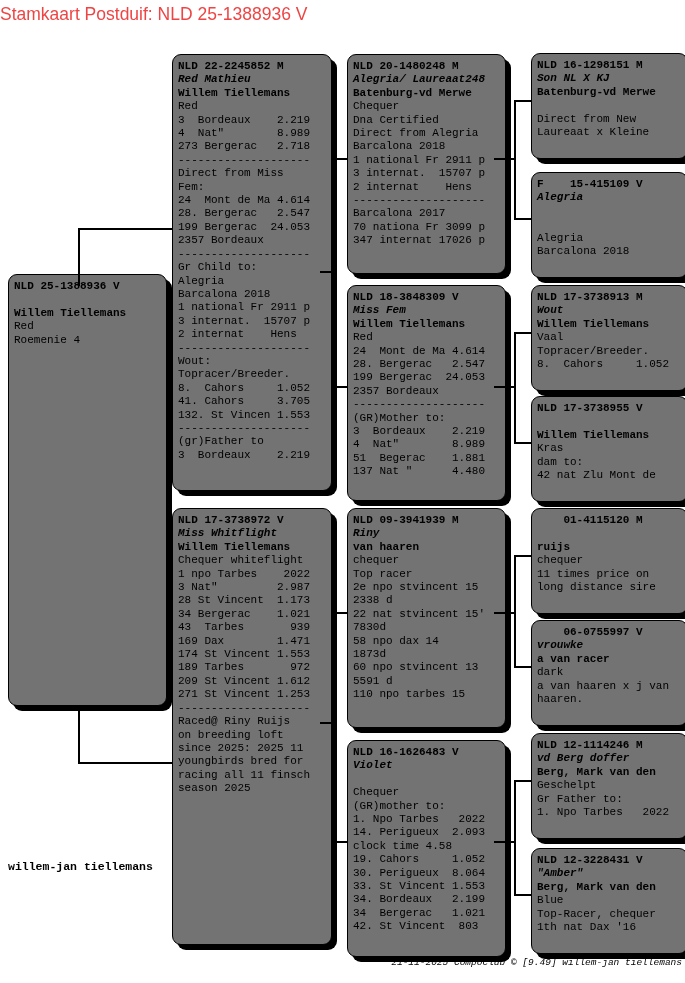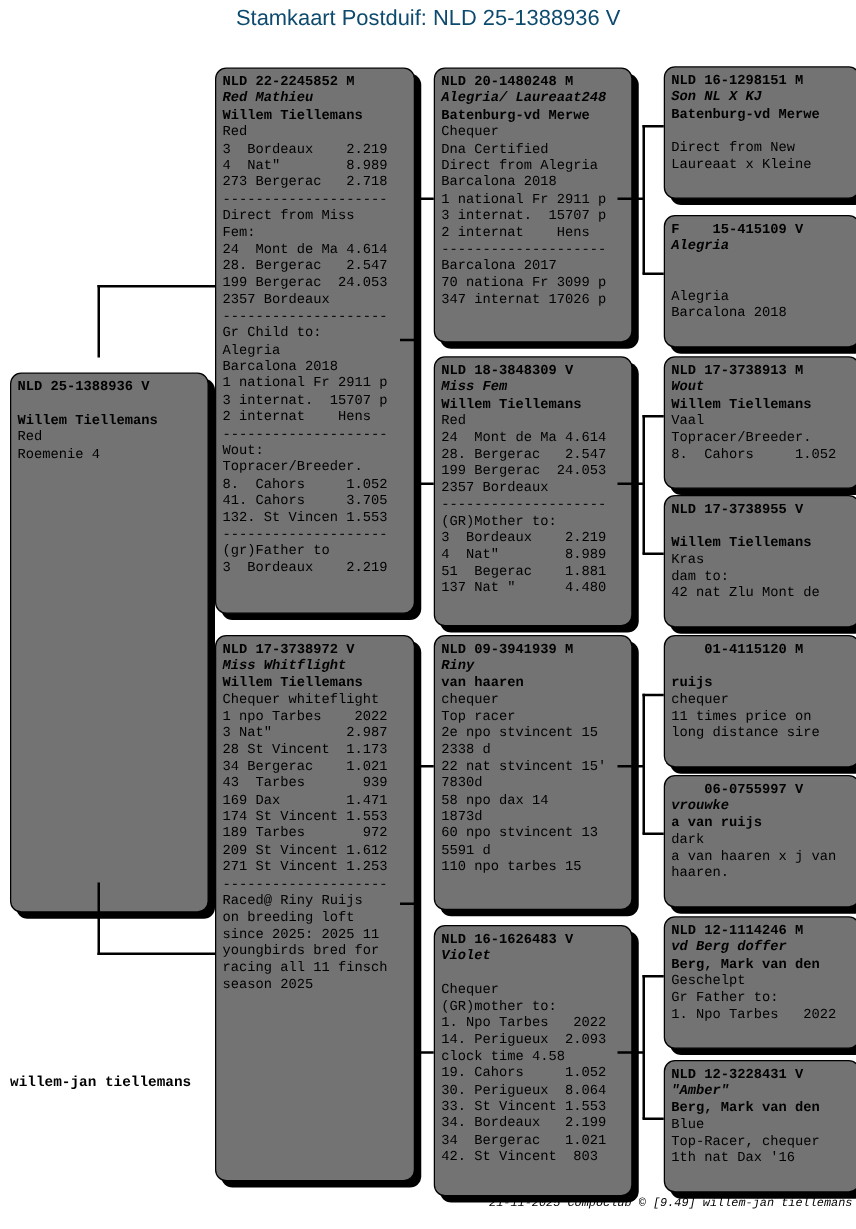--- a/index.html
+++ b/index.html
@@ -1,53 +1,53 @@
 <!DOCTYPE html>
 <html><head>
 <meta charset="utf-8">
 <style>
   html,body{margin:0;padding:0;background:#fff}
   .page{position:relative;width:685px;height:983px;background:#ffffff;color:#000;
         font-family:"Liberation Mono","DejaVu Sans Mono",monospace;overflow:hidden}
-  .title{position:absolute;top:4px;left:0;width:100%;text-align:center;
-         font-family:"Liberation Sans",sans-serif;font-size:17.5px;color:#0c4a6e}
+  .title{position:absolute;top:4px;left:0;width:100%;text-align:left;
+         font-family:"Liberation Sans",sans-serif;font-size:17.5px;color:#ef4444}
   .pbox{position:absolute;background:#737373;border:1.5px solid #000;border-radius:9px;
         box-shadow:5px 5px 0 0 #000;padding:5px 5px;font-size:11px;line-height:13.4px;
         white-space:pre;overflow:hidden}
   .ln{min-height:13.4px}
   .b{font-weight:bold}
   .bi{font-weight:bold;font-style:italic}
   .hline{position:absolute;height:1.5px;background:#000}
   .vline{position:absolute;width:1.5px;background:#000}
   .owner-note{position:absolute;left:8px;top:860px;font-weight:bold;font-size:11.5px}
   .footer{position:absolute;right:3px;top:957px;font-style:italic;font-size:9.5px}
 </style>
 </head>
 <body>
 
 <div class="page">
 
   <div class="title">Stamkaart Postduif: NLD 25-1388936 V</div>
 
-  <div class="pbox" style="left:8px;top:298px;width:147px;height:420px"><div class="ln b">NLD 25-1388936 V</div><div class="ln">&nbsp;</div><div class="ln b">Willem Tiellemans</div><div class="ln">Red</div><div class="ln">Roemenie 4</div></div>
+  <div class="pbox" style="left:8px;top:274px;width:147px;height:420px"><div class="ln b">NLD 25-1388936 V</div><div class="ln">&nbsp;</div><div class="ln b">Willem Tiellemans</div><div class="ln">Red</div><div class="ln">Roemenie 4</div></div>
 
   <div class="pbox" style="left:172px;top:54px;width:148px;height:425px"><div class="ln b">NLD 22-2245852 M</div><div class="ln bi">Red Mathieu</div><div class="ln b">Willem Tiellemans</div><div class="ln">Red</div><div class="ln">3  Bordeaux    2.219</div><div class="ln">4  Nat"        8.989</div><div class="ln">273 Bergerac   2.718</div><div class="ln">--------------------</div><div class="ln">Direct from Miss</div><div class="ln">Fem:</div><div class="ln">24  Mont de Ma 4.614</div><div class="ln">28. Bergerac   2.547</div><div class="ln">199 Bergerac  24.053</div><div class="ln">2357 Bordeaux</div><div class="ln">--------------------</div><div class="ln">Gr Child to:</div><div class="ln">Alegria</div><div class="ln">Barcalona 2018</div><div class="ln">1 national Fr 2911 p</div><div class="ln">3 internat.  15707 p</div><div class="ln">2 internat    Hens</div><div class="ln">--------------------</div><div class="ln">Wout:</div><div class="ln">Topracer/Breeder.</div><div class="ln">8.  Cahors     1.052</div><div class="ln">41. Cahors     3.705</div><div class="ln">132. St Vincen 1.553</div><div class="ln">--------------------</div><div class="ln">(gr)Father to</div><div class="ln">3  Bordeaux    2.219</div></div>
   <div class="pbox" style="left:172px;top:508px;width:148px;height:425px"><div class="ln b">NLD 17-3738972 V</div><div class="ln bi">Miss Whitflight</div><div class="ln b">Willem Tiellemans</div><div class="ln">Chequer whiteflight</div><div class="ln">1 npo Tarbes    2022</div><div class="ln">3 Nat"         2.987</div><div class="ln">28 St Vincent  1.173</div><div class="ln">34 Bergerac    1.021</div><div class="ln">43  Tarbes       939</div><div class="ln">169 Dax        1.471</div><div class="ln">174 St Vincent 1.553</div><div class="ln">189 Tarbes       972</div><div class="ln">209 St Vincent 1.612</div><div class="ln">271 St Vincent 1.253</div><div class="ln">--------------------</div><div class="ln">Raced@ Riny Ruijs</div><div class="ln">on breeding loft</div><div class="ln">since 2025: 2025 11</div><div class="ln">youngbirds bred for</div><div class="ln">racing all 11 finsch</div><div class="ln">season 2025</div></div>
 
   <div class="pbox" style="left:347px;top:54px;width:147px;height:208px"><div class="ln b">NLD 20-1480248 M</div><div class="ln bi">Alegria/ Laureaat248</div><div class="ln b">Batenburg-vd Merwe</div><div class="ln">Chequer</div><div class="ln">Dna Certified</div><div class="ln">Direct from Alegria</div><div class="ln">Barcalona 2018</div><div class="ln">1 national Fr 2911 p</div><div class="ln">3 internat.  15707 p</div><div class="ln">2 internat    Hens</div><div class="ln">--------------------</div><div class="ln">Barcalona 2017</div><div class="ln">70 nationa Fr 3099 p</div><div class="ln">347 internat 17026 p</div></div>
   <div class="pbox" style="left:347px;top:285px;width:147px;height:204px"><div class="ln b">NLD 18-3848309 V</div><div class="ln bi">Miss Fem</div><div class="ln b">Willem Tiellemans</div><div class="ln">Red</div><div class="ln">24  Mont de Ma 4.614</div><div class="ln">28. Bergerac   2.547</div><div class="ln">199 Bergerac  24.053</div><div class="ln">2357 Bordeaux</div><div class="ln">--------------------</div><div class="ln">(GR)Mother to:</div><div class="ln">3  Bordeaux    2.219</div><div class="ln">4  Nat"        8.989</div><div class="ln">51  Begerac    1.881</div><div class="ln">137 Nat "      4.480</div></div>
   <div class="pbox" style="left:347px;top:508px;width:147px;height:208px"><div class="ln b">NLD 09-3941939 M</div><div class="ln bi">Riny</div><div class="ln b">van haaren</div><div class="ln">chequer</div><div class="ln">Top racer</div><div class="ln">2e npo stvincent 15</div><div class="ln">2338 d</div><div class="ln">22 nat stvincent 15'</div><div class="ln">7830d</div><div class="ln">58 npo dax 14</div><div class="ln">1873d</div><div class="ln">60 npo stvincent 13</div><div class="ln">5591 d</div><div class="ln">110 npo tarbes 15</div></div>
   <div class="pbox" style="left:347px;top:740px;width:147px;height:205px"><div class="ln b">NLD 16-1626483 V</div><div class="ln bi">Violet</div><div class="ln">&nbsp;</div><div class="ln">Chequer</div><div class="ln">(GR)mother to:</div><div class="ln">1. Npo Tarbes   2022</div><div class="ln">14. Perigueux  2.093</div><div class="ln">clock time 4.58</div><div class="ln">19. Cahors     1.052</div><div class="ln">30. Perigueux  8.064</div><div class="ln">33. St Vincent 1.553</div><div class="ln">34. Bordeaux   2.199</div><div class="ln">34  Bergerac   1.021</div><div class="ln">42. St Vincent  803</div></div>
 
   <div class="pbox" style="left:531px;top:53px;width:145px;height:94px"><div class="ln b">NLD 16-1298151 M</div><div class="ln bi">Son NL X KJ</div><div class="ln b">Batenburg-vd Merwe</div><div class="ln">&nbsp;</div><div class="ln">Direct from New</div><div class="ln">Laureaat x Kleine</div></div>
   <div class="pbox" style="left:531px;top:172px;width:145px;height:94px"><div class="ln b">F    15-415109 V</div><div class="ln bi">Alegria</div><div class="ln">&nbsp;</div><div class="ln">&nbsp;</div><div class="ln">Alegria</div><div class="ln">Barcalona 2018</div></div>
   <div class="pbox" style="left:531px;top:285px;width:145px;height:94px"><div class="ln b">NLD 17-3738913 M</div><div class="ln bi">Wout</div><div class="ln b">Willem Tiellemans</div><div class="ln">Vaal</div><div class="ln">Topracer/Breeder.</div><div class="ln">8.  Cahors     1.052</div></div>
   <div class="pbox" style="left:531px;top:396px;width:145px;height:94px"><div class="ln b">NLD 17-3738955 V</div><div class="ln">&nbsp;</div><div class="ln b">Willem Tiellemans</div><div class="ln">Kras</div><div class="ln">dam to:</div><div class="ln">42 nat Zlu Mont de</div></div>
   <div class="pbox" style="left:531px;top:508px;width:145px;height:94px"><div class="ln b">    01-4115120 M</div><div class="ln">&nbsp;</div><div class="ln b">ruijs</div><div class="ln">chequer</div><div class="ln">11 times price on</div><div class="ln">long distance sire</div></div>
-  <div class="pbox" style="left:531px;top:620px;width:145px;height:94px"><div class="ln b">    06-0755997 V</div><div class="ln bi">vrouwke</div><div class="ln b">a van ruijs</div><div class="ln">dark</div><div class="ln">a van haaren x j van</div><div class="ln">haaren.</div></div>
+  <div class="pbox" style="left:531px;top:620px;width:145px;height:94px"><div class="ln b">    06-0755997 V</div><div class="ln bi">vrouwke</div><div class="ln b">a van racer</div><div class="ln">dark</div><div class="ln">a van haaren x j van</div><div class="ln">haaren.</div></div>
   <div class="pbox" style="left:531px;top:733px;width:145px;height:94px"><div class="ln b">NLD 12-1114246 M</div><div class="ln bi">vd Berg doffer</div><div class="ln b">Berg, Mark van den</div><div class="ln">Geschelpt</div><div class="ln">Gr Father to:</div><div class="ln">1. Npo Tarbes   2022</div></div>
   <div class="pbox" style="left:531px;top:848px;width:145px;height:94px"><div class="ln b">NLD 12-3228431 V</div><div class="ln bi">"Amber"</div><div class="ln b">Berg, Mark van den</div><div class="ln">Blue</div><div class="ln">Top-Racer, chequer</div><div class="ln">1th nat Dax '16</div></div>
 
   <div class="vline" style="left:78px;top:228px;height:58px"></div>
   <div class="hline" style="left:78px;top:228px;width:94px"></div>
   <div class="vline" style="left:78px;top:706px;height:58px"></div>
   <div class="hline" style="left:78px;top:762px;width:94px"></div>
 
   <div class="hline" style="left:320px;top:271px;width:14px"></div>
   <div class="vline" style="left:332px;top:158px;height:229px"></div>

